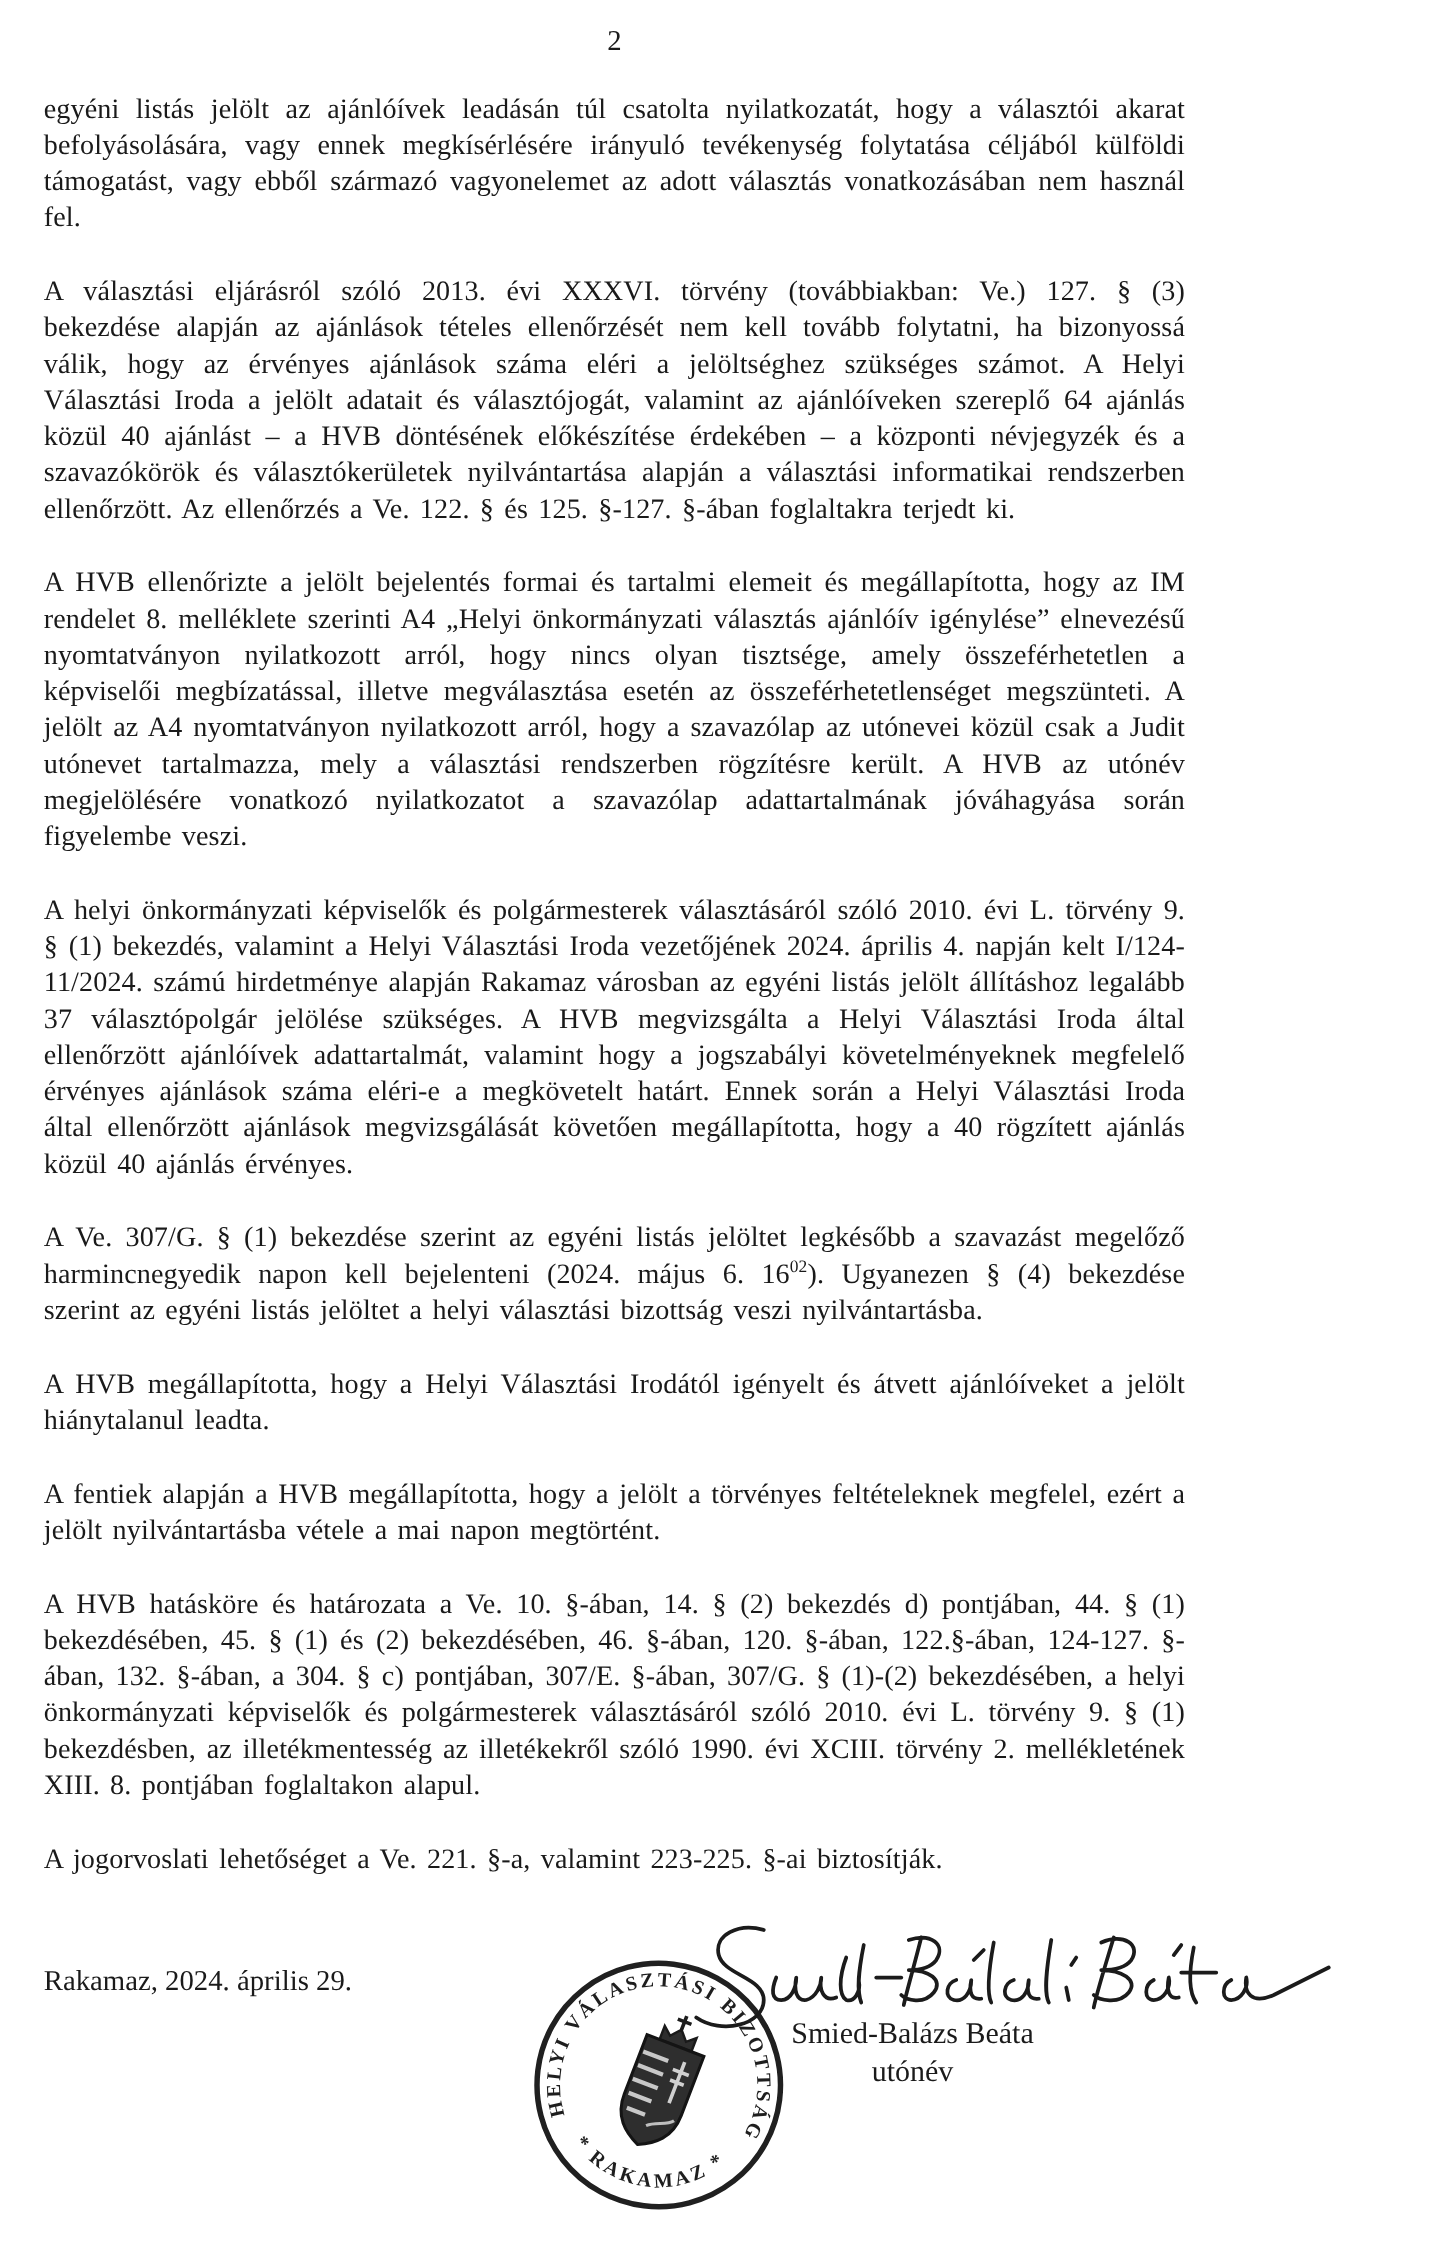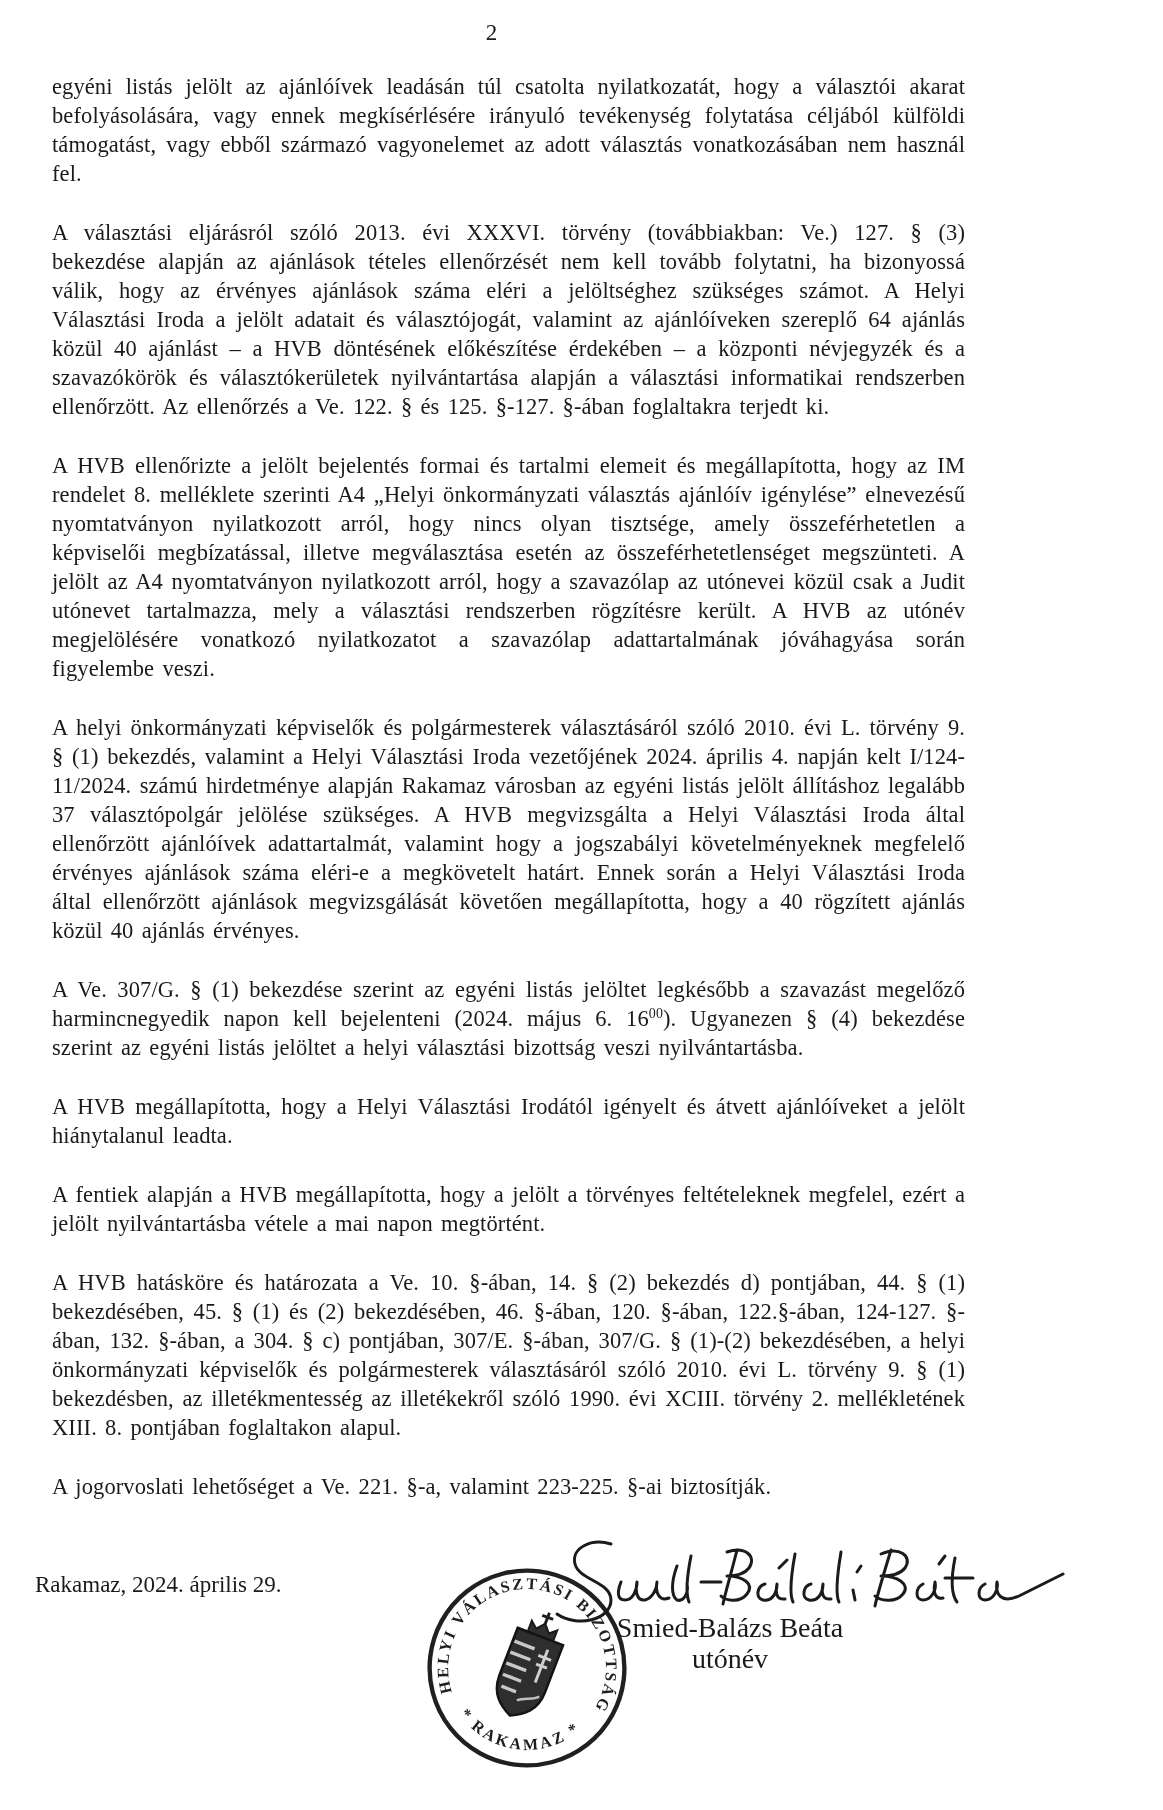--- a/index.html
+++ b/index.html
@@ -15,21 +15,21 @@
   .page-number {
     position: absolute;
     top: 20px;
     left: 35px;
     width: 913px;
     text-align: center;
     font-size: 23px;
   }
   .content {
     position: absolute;
-    left: 52px;
+    left: 35px;
     top: 72px;
     width: 913px;
     font-size: 22.5px;
     line-height: 29px;
     text-align: justify;
     word-spacing: 2.5px;
     letter-spacing: 0.1px;
   }
   .content p { margin: 0 0 30px 0; }
   .content sup { font-size: 0.62em; vertical-align: super; line-height: 0; }
@@ -38,21 +38,21 @@
     left: 35px;
     top: 1572px;
     font-size: 23px;
   }
   .signature-block {
     position: absolute;
     left: 450px;
     top: 1612px;
     width: 560px;
     text-align: center;
-    font-size: 28px;
+    font-size: 24px;
     line-height: 31px;
   }
   .stamp {
     position: absolute;
     left: 415px;
     top: 1556px;
     width: 224px;
     height: 224px;
   }
   .stamp text {
@@ -73,21 +73,21 @@
 
 <div class="page">
 
   <div class="page-number">2</div>
 
   <div class="content">
     <p>egyéni listás jelölt az ajánlóívek leadásán túl csatolta nyilatkozatát, hogy a választói akarat befolyásolására, vagy ennek megkísérlésére irányuló tevékenység folytatása céljából külföldi támogatást, vagy ebből származó vagyonelemet az adott választás vonatkozásában nem használ fel.</p>
     <p>A választási eljárásról szóló 2013. évi XXXVI. törvény (továbbiakban: Ve.) 127. § (3) bekezdése alapján az ajánlások tételes ellenőrzését nem kell tovább folytatni, ha bizonyossá válik, hogy az érvényes ajánlások száma eléri a jelöltséghez szükséges számot. A Helyi Választási Iroda a jelölt adatait és választójogát, valamint az ajánlóíveken szereplő 64 ajánlás közül 40 ajánlást – a HVB döntésének előkészítése érdekében – a központi névjegyzék és a szavazókörök és választókerületek nyilvántartása alapján a választási informatikai rendszerben ellenőrzött. Az ellenőrzés a Ve. 122. § és 125. §-127. §-ában foglaltakra terjedt ki.</p>
     <p>A HVB ellenőrizte a jelölt bejelentés formai és tartalmi elemeit és megállapította, hogy az IM rendelet 8. melléklete szerinti A4 „Helyi önkormányzati választás ajánlóív igénylése” elnevezésű nyomtatványon nyilatkozott arról, hogy nincs olyan tisztsége, amely összeférhetetlen a képviselői megbízatással, illetve megválasztása esetén az összeférhetetlenséget megszünteti. A jelölt az A4 nyomtatványon nyilatkozott arról, hogy a szavazólap az utónevei közül csak a Judit utónevet tartalmazza, mely a választási rendszerben rögzítésre került. A HVB az utónév megjelölésére vonatkozó nyilatkozatot a szavazólap adattartalmának jóváhagyása során figyelembe veszi.</p>
     <p>A helyi önkormányzati képviselők és polgármesterek választásáról szóló 2010. évi L. törvény 9. § (1) bekezdés, valamint a Helyi Választási Iroda vezetőjének 2024. április 4. napján kelt I/124-11/2024. számú hirdetménye alapján Rakamaz városban az egyéni listás jelölt állításhoz legalább 37 választópolgár jelölése szükséges. A HVB megvizsgálta a Helyi Választási Iroda által ellenőrzött ajánlóívek adattartalmát, valamint hogy a jogszabályi követelményeknek megfelelő érvényes ajánlások száma eléri-e a megkövetelt határt. Ennek során a Helyi Választási Iroda által ellenőrzött ajánlások megvizsgálását követően megállapította, hogy a 40 rögzített ajánlás közül 40 ajánlás érvényes.</p>
-    <p><span>A Ve. 307/G. § (1) bekezdése szerint az egyéni listás jelöltet legkésőbb a szavazást megelőző harmincnegyedik napon kell bejelenteni (2024. május 6. 16</span><sup>00</sup><span>). Ugyanezen § (4) bekezdése szerint az egyéni listás jelöltet a helyi választási bizottság veszi nyilvántartásba.</span></p>
+    <p><span>A Ve. 307/G. § (1) bekezdése szerint az egyéni listás jelöltet legkésőbb a szavazást megelőző harmincnegyedik napon kell bejelenteni (2024. május 6. 16</span><sup>02</sup><span>). Ugyanezen § (4) bekezdése szerint az egyéni listás jelöltet a helyi választási bizottság veszi nyilvántartásba.</span></p>
     <p>A HVB megállapította, hogy a Helyi Választási Irodától igényelt és átvett ajánlóíveket a jelölt hiánytalanul leadta.</p>
     <p>A fentiek alapján a HVB megállapította, hogy a jelölt a törvényes feltételeknek megfelel, ezért a jelölt nyilvántartásba vétele a mai napon megtörtént.</p>
     <p>A HVB hatásköre és határozata a Ve. 10. §-ában, 14. § (2) bekezdés d) pontjában, 44. § (1) bekezdésében, 45. § (1) és (2) bekezdésében, 46. §-ában, 120. §-ában, 122.§-ában, 124-127. §-ában, 132. §-ában, a 304. § c) pontjában, 307/E. §-ában, 307/G. § (1)-(2) bekezdésében, a helyi önkormányzati képviselők és polgármesterek választásáról szóló 2010. évi L. törvény 9. § (1) bekezdésben, az illetékmentesség az illetékekről szóló 1990. évi XCIII. törvény 2. mellékletének XIII. 8. pontjában foglaltakon alapul.</p>
     <p>A jogorvoslati lehetőséget a Ve. 221. §-a, valamint 223-225. §-ai biztosítják.</p>
   </div>
 
   <div class="date-line">Rakamaz, 2024. április 29.</div>
 
   <svg class="stamp" viewBox="0 0 230 230" aria-hidden="true">
     <g transform="rotate(7 115 115)">

